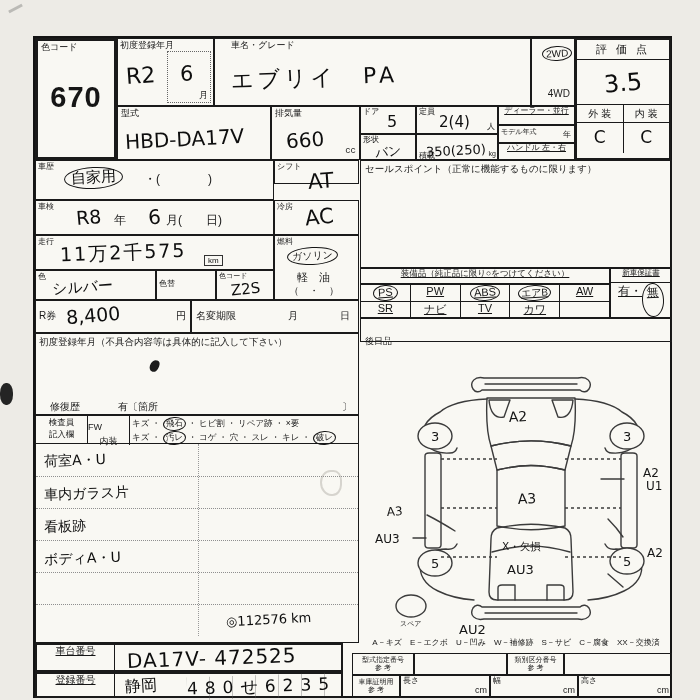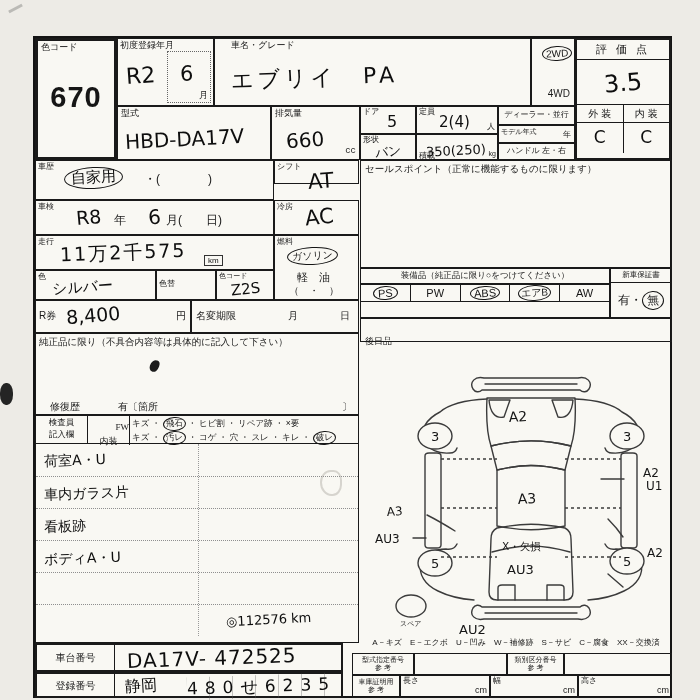--- a/index.html
+++ b/index.html
@@ -2,21 +2,21 @@
 <html><head>
 <meta charset="utf-8">
 <style>
   * { margin:0; padding:0; box-sizing:border-box; }
   html,body { width:700px; height:700px; }
   body { position:relative; background:#edebe6; font-family:"Liberation Sans",sans-serif; overflow:hidden; color:#161616; }
   .abs { position:absolute; }
   .c { position:absolute; border:1.6px solid #1a1a1a; }
   .lbl { font-size:9px; line-height:1.1; color:#1a1a1a; }
   .hw { font-family:"DejaVu Sans",sans-serif; color:#0e0e0e; }
-  .ctr { display:flex; align-items:center; justify-content:center; }
+  .ctr { display:flex; justify-content:center;text-decoration:underline; }
   .circ { display:inline-block; border:1.7px solid #151515; border-radius:50%; padding:0 6px 1px 6px; transform:rotate(-3deg); }
   .dotline { position:absolute; border-bottom:1.5px dotted #8f8f8f; }
   .vdot { position:absolute; border-left:1.5px dotted #9a9a9a; }
   svg text { font-family:"DejaVu Sans",sans-serif; fill:#161616; }
 </style>
 </head>
 <body>
 
 <div class="abs" style="left:33px;top:36px;width:639px;height:662px;background:#f9f8f3;border:2.2px solid #141414;"></div>
 
@@ -148,34 +148,34 @@
   <span class="lbl" style="position:absolute;left:3px;top:9px;font-size:10px;">R券</span>
   <span class="hw" style="position:absolute;left:30px;top:3px;font-size:19px;transform:rotate(-5deg);">8,400</span>
   <span class="lbl" style="position:absolute;right:4px;top:9px;font-size:10px;">円</span>
 </div>
 <div class="c" style="left:191px;top:300px;width:168px;height:33px;">
   <span class="lbl" style="position:absolute;left:4px;top:9px;font-size:10px;">名変期限</span>
   <span class="lbl" style="position:absolute;left:96px;top:9px;font-size:10px;">月</span>
   <span class="lbl" style="position:absolute;right:8px;top:9px;font-size:10px;">日</span>
 </div>
 <div class="c" style="left:35px;top:333px;width:324px;height:82px;">
-  <div class="lbl" style="padding:3px 3px;font-size:9.5px;">純正品に限り（不具合内容等は具体的に記入して下さい）</div>
+  <div class="lbl" style="padding:3px 3px;font-size:9.5px;">初度登録年月（不具合内容等は具体的に記入して下さい）</div>
   <div class="abs" style="left:0;bottom:2px;width:100%;">
     <span class="lbl" style="position:absolute;left:14px;bottom:0;font-size:10px;">修復歴</span>
     <span class="lbl" style="position:absolute;left:82px;bottom:0;font-size:10px;">有〔箇所</span>
     <span class="lbl" style="position:absolute;right:6px;bottom:0;font-size:10px;">〕</span>
   </div>
 </div>
 
 <div class="c" style="left:35px;top:415px;width:324px;height:29px;">
   <div class="abs" style="left:0;top:0;width:52px;height:100%;border-right:1.4px solid #1a1a1a;">
     <div class="lbl" style="font-size:8.5px;text-align:center;padding-top:2px;">検査員</div>
     <div class="lbl" style="font-size:8.5px;text-align:center;padding-top:3px;">記入欄</div>
   </div>
-  <div class="abs" style="left:52px;top:0;width:42px;height:28px;border-right:1.4px solid #1a1a1a;border-bottom:1.4px solid #1a1a1a;text-align:right;font-family:Liberation Serif, serif;">
+  <div class="abs" style="left:52px;top:0;width:42px;height:28px;border-right:1.4px solid #1a1a1a;border-bottom:1.4px solid #1a1a1a;text-align:left;">
     <span class="lbl" style="font-size:9px;">FW</span>
   </div>
   <div class="abs" style="left:96px;top:1px;width:226px;height:13px;font-size:8.5px;white-space:nowrap;">
     <span>キズ ・</span>
     <span class="circ" style="padding:0 2px;font-size:8.5px;"><span>飛石</span></span>
     <span>・ ヒビ割 ・ リペア跡 ・ ×要</span>
   </div>
   <div class="abs" style="left:52px;top:14px;width:42px;height:15px;border-right:1.4px solid #1a1a1a;text-align:center;">
     <span class="lbl" style="font-size:9px;">内装</span>
   </div>
@@ -231,20 +231,37 @@
         <span>PW</span>
       </div>
     <div class="ctr" style="flex:1;border-right:1.2px solid #1a1a1a;">
         <span class="circ" style="font-size:11px;padding:0 3px;"><span>ABS</span></span>
       </div>
     <div class="ctr" style="flex:1;border-right:1.2px solid #1a1a1a;">
         <span class="circ" style="font-size:10px;padding:0 2px;"><span>エアB</span></span>
       </div>
     <div class="ctr" style="flex:1;font-size:11px;">
         <span>AW</span>
+      </div>
+  </div>
+  <div style="display:flex;height:15px;">
+    <div class="ctr" style="flex:1;border-right:1.2px solid #1a1a1a;font-size:11px;">
+        <span>SR</span>
+      </div>
+    <div class="ctr" style="flex:1;border-right:1.2px solid #1a1a1a;font-size:11px;">
+        <span>ナビ</span>
+      </div>
+    <div class="ctr" style="flex:1;border-right:1.2px solid #1a1a1a;font-size:11px;">
+        <span>TV</span>
+      </div>
+    <div class="ctr" style="flex:1;border-right:1.2px solid #1a1a1a;font-size:11px;">
+        <span>カワ</span>
+      </div>
+    <div class="ctr" style="flex:1;font-size:11px;">
+        <span></span>
       </div>
   </div>
 </div>
 
 <div class="c" style="left:610px;top:268px;width:62px;height:50px;">
   <div class="ctr" style="height:14px;border-bottom:1.2px solid #1a1a1a;">
     <span class="lbl" style="font-size:7.5px;">新車保証書</span>
   </div>
   <div class="ctr" style="height:34px;font-size:12px;">
     <span>有</span>

